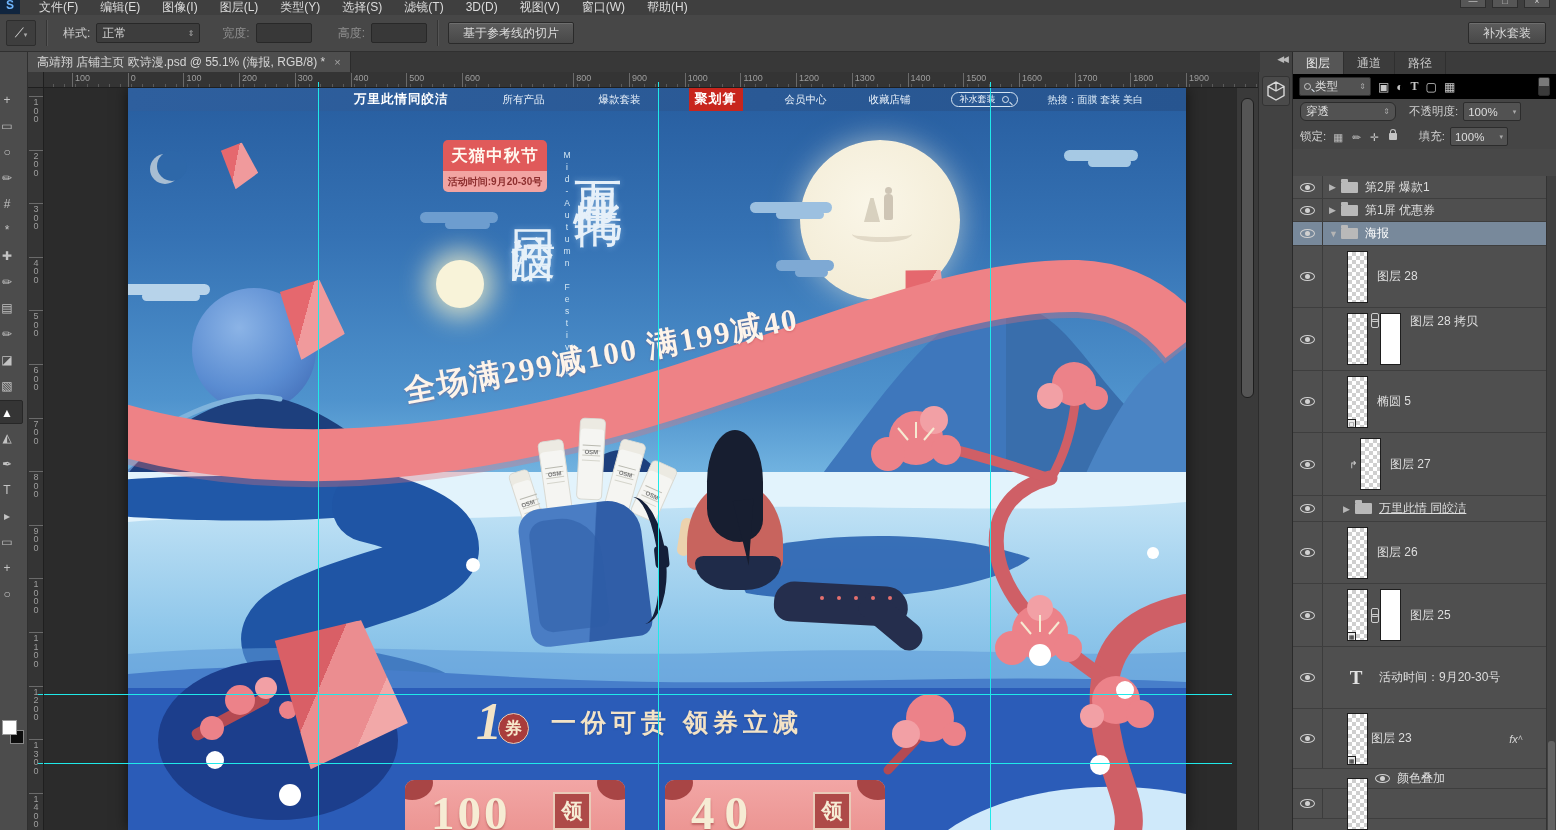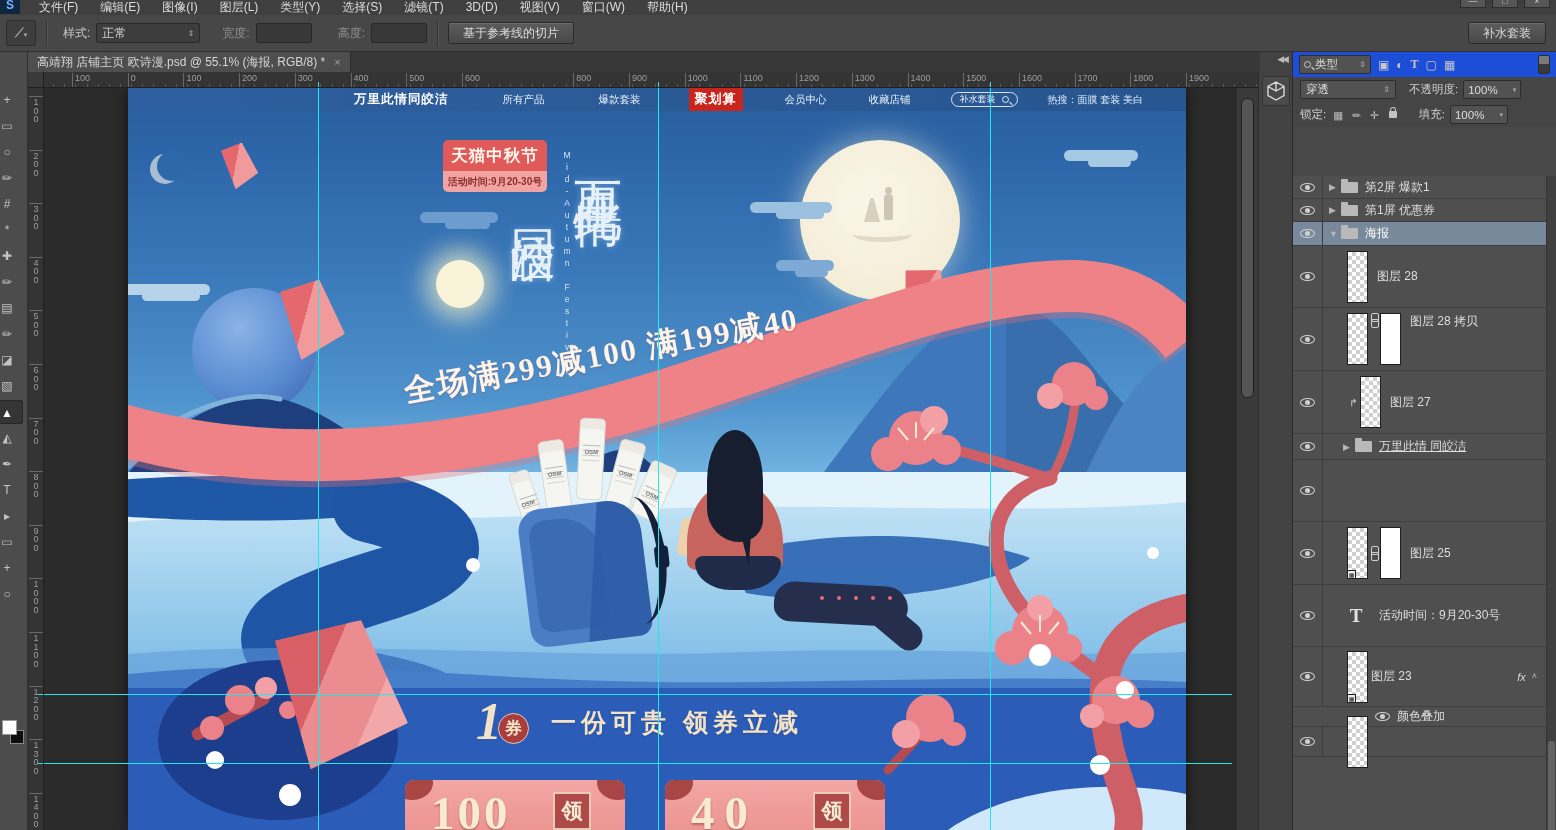--- a/index.html
+++ b/index.html
@@ -113,26 +113,26 @@
   .coupon .amt{position:absolute;left:26px;top:6px;font-family:"Liberation Serif",serif;font-weight:bold;font-size:47px;color:#f6ecd4;letter-spacing:3px;text-shadow:0 2px 2px rgba(150,55,55,.5)}
   .coupon .get{position:absolute;right:34px;top:12px;width:38px;height:38px;background:#ae4a48;border:2px solid #e9cab8;color:#f6ecd4;font-size:21px;font-weight:bold;text-align:center;line-height:34px}
   
   #dockstrip{position:absolute;left:1258px;top:52px;width:34px;height:778px;background:#424242;border-left:1px solid #2c2c2c;z-index:35}
   #collapse{position:absolute;right:5px;top:2px;color:#b9b9b9;font-size:9px;letter-spacing:-2px}
   #cubebtn{position:absolute;left:3px;top:24px;width:28px;height:30px;background:#4a4a4a;border:1px solid #333;border-radius:3px;display:flex;align-items:center;justify-content:center}
   #panel{position:absolute;left:1292px;top:52px;width:264px;height:778px;background:#484848;z-index:35;border-left:1px solid #2a2a2a}
   #ptabs{height:22px;background:#3b3b3b;display:flex}
   .ptab{padding:0 13px;font-size:12px;line-height:22px;color:#c9c9c9;border-right:1px solid #2f2f2f}
   .ptab.act{background:#565656;color:#e8e8e8}
-  #filterrow{height:25px;display:flex;align-items:center;padding:2px 6px;gap:7px;background:#1d4ed8}
+  #filterrow{height:25px;display:flex;align-items:center;padding:2px 6px;gap:7px;background:#000000}
   #typeDD{width:72px;height:19px;background:#525252;border:1px solid #2c2c2c;border-radius:2px;display:flex;align-items:center;gap:4px;padding:0 4px;font-size:11.5px;color:#ddd}
   .fico{color:#c8c8c8;font-size:12px}
   #ftoggle{margin-left:auto;width:12px;height:19px;background:linear-gradient(#7a7a7a 45%,#3a3a3a 45%);border:1px solid #2c2c2c;border-radius:2px}
   #blendrow,#lockrow{height:25px;display:flex;align-items:center;padding:0 7px;gap:5px;font-size:11.5px;color:#cfcfcf;background:#454545}
-  .pdd{height:19px;background:#525252;border:1px solid #2c2c2c;border-radius:1px;display:flex;align-items:center;justify-content:space-between;padding:0 5px;font-size:11.5px;color:#ddd}
+  .pdd{height:19px;background:#525252;border:1px solid #2c2c2c;border-radius:6px;display:flex;align-items:center;justify-content:space-between;padding:0 5px;font-size:11.5px;color:#ddd}
   .pval{width:58px;height:19px;background:#525252;border:1px solid #2c2c2c;border-radius:2px;display:flex;align-items:center;justify-content:space-between;padding:0 4px;font-size:11.5px;color:#ddd}
   .lockico{color:#c3c3c3;font-size:10.5px;margin:0 2px}
   .minilock{width:8px;height:7px;background:#c3c3c3;border-radius:1px;position:relative;margin:0 3px}
   .minilock::before{content:"";position:absolute;left:1px;top:-4px;width:4px;height:4px;border:1.5px solid #c3c3c3;border-bottom:none;border-radius:3px 3px 0 0}
   #layerlist{position:absolute;left:0;top:124px;width:254px;bottom:0;background:#4f4f4f;overflow:hidden}
   .lrow{position:relative;display:flex;align-items:center;border-bottom:1px solid #3e3e3e;background:#4f4f4f}
   .lrow.sel{background:#78899b}
   .eyecell{width:30px;align-self:stretch;border-right:1px solid #3c3c3c;display:flex;align-items:center;justify-content:center;flex:none}
   .eye{width:15px;height:9px;border:1px solid #d0d0d0;border-radius:50%;position:relative}
   .eye::after{content:"";position:absolute;left:4px;top:1px;width:5px;height:5px;border-radius:50%;background:#d0d0d0}
@@ -142,21 +142,21 @@
   .lname{font-size:12px;color:#dedede;white-space:nowrap}
   .lrow.sel .lname{color:#fff}
   .thumb{width:21px;height:52px;border:1px solid #1e1e1e;background-color:#fff;flex:none;position:relative;
     background-image:linear-gradient(45deg,#cfcfcf 25%,transparent 25%,transparent 75%,#cfcfcf 75%),linear-gradient(45deg,#cfcfcf 25%,transparent 25%,transparent 75%,#cfcfcf 75%);background-size:8px 8px;background-position:0 0,4px 4px}
   .mask{width:21px;height:52px;border:1px solid #1e1e1e;background:#fff;flex:none}
   .chain{width:10px;height:14px;margin:0 1px;flex:none;position:relative}
   .chain::before,.chain::after{content:"";position:absolute;left:2px;width:6px;height:7px;border:1.5px solid #cfcfcf;border-radius:2px}
   .chain::before{top:0}.chain::after{top:6px}
   .badge{position:absolute;left:-1px;bottom:-1px;width:9px;height:9px;background:#e9e9e9;border:1px solid #1e1e1e;font-size:6px;line-height:8px;text-align:center;color:#222}
   .clip{color:#cfcfcf;font-size:10px;width:13px;text-align:center;flex:none}
-  .fxtag{margin-left:auto;margin-right:10px;color:#d5d5d5;font-size:11px;font-style:italic;display:flex;gap:6px;align-items:flex-start}
+  .fxtag{margin-left:auto;margin-right:24px;color:#d5d5d5;font-size:11px;font-style:italic;display:flex;gap:0;align-items:flex-start}
   .trow-T{font-family:"Liberation Serif",serif;font-size:19px;color:#e2e2e2;width:26px;text-align:center;flex:none;font-weight:bold}
   #pscroll{position:absolute;right:0;top:124px;width:10px;bottom:0;background:#404040;border-left:1px solid #333}
   #pscroll .thumb2{position:absolute;left:1px;width:7px;border-radius:3px;background:#636363}
   .undl{text-decoration:underline}
 </style>
 </head>
 <body>
 
 <div id="menubar">
   <div id="pslogo">S</div>
@@ -541,20 +541,25 @@
 <div id="dockstrip">
   <div id="collapse">◀◀</div>
   <div id="cubebtn">
     <svg width="18" height="20" viewBox="0 0 18 20">
         <path d="M9,1 L17,5.5 L17,14.5 L9,19 L1,14.5 L1,5.5 Z M9,1 L9,10 M9,10 L17,5.5 M9,10 L1,5.5" fill="none" stroke="#d8d8d8" stroke-width="1.4"></path>
       </svg>
   </div>
 </div>
 
 <div id="panel">
+  <div id="ptabs">
+    <div class="ptab act">图层</div>
+    <div class="ptab">通道</div>
+    <div class="ptab">路径</div>
+  </div>
   <div id="filterrow">
     <div id="typeDD">
         <span class="loupe" style="border-color:#c8c8c8"></span>
         <span>类型</span>
         <span style="margin-left:auto;font-size:8px;color:#aaa">⇕</span>
       </div>
     <span class="fico">▣</span>
     <span class="fico">◐</span>
     <span class="fico" style="font-family:'Liberation Serif',serif;font-weight:bold">T</span>
     <span class="fico">▢</span>
@@ -628,20 +633,31 @@
         <div class="eyecell">
           <span class="eye"></span>
         </div>
         <div style="display: flex; align-items: flex-start; flex: 1 1 0%; padding-left: 24px;">
           <div class="thumb"></div>
           <span class="chain"></span>
           <div class="mask"></div>
           <span class="lname" style="margin-left: 9px;">图层 28 拷贝</span>
         </div>
       </div>
+      <div class="lrow" style="height: 62px;">
+        <div class="eyecell">
+          <span class="eye"></span>
+        </div>
+        <div style="display: flex; align-items: center; flex: 1 1 0%; padding-left: 24px;">
+          <div class="thumb">
+            <span class="badge">▢</span>
+          </div>
+          <span class="lname" style="margin-left: 9px;">椭圆 5</span>
+        </div>
+      </div>
       <div class="lrow" style="height: 63px;">
         <div class="eyecell">
           <span class="eye"></span>
         </div>
         <div style="display: flex; align-items: center; flex: 1 1 0%; padding-left: 24px;">
           <span class="clip" style="transform: scaleY(-1);">↳</span>
           <div class="thumb"></div>
           <span class="lname" style="margin-left: 9px;">图层 27</span>
         </div>
       </div>
@@ -651,20 +667,24 @@
         </div>
         <div style="display: flex; align-items: center; flex: 1 1 0%; padding-left: 20px;">
           <span class="caret">▶</span>
           <span class="folder"></span>
           <span class="lname undl">万里此情 同皎洁</span>
         </div>
       </div>
       <div class="lrow" style="height: 62px;">
         <div class="eyecell">
           <span class="eye"></span>
+        </div>
+        <div style="display: flex; align-items: center; flex: 1 1 0%; padding-left: 24px;">
+          <div class="thumb"></div>
+          <span class="lname" style="margin-left: 9px;">图层 26</span>
         </div>
       </div>
       <div class="lrow" style="height: 63px;">
         <div class="eyecell">
           <span class="eye"></span>
         </div>
         <div style="display: flex; align-items: center; flex: 1 1 0%; padding-left: 24px;">
           <div class="thumb">
             <span class="badge">▦</span>
           </div>

